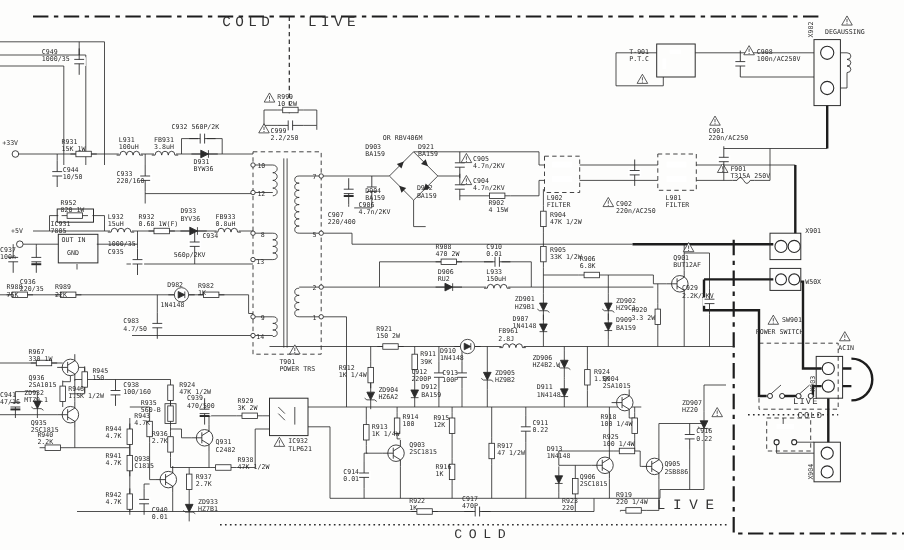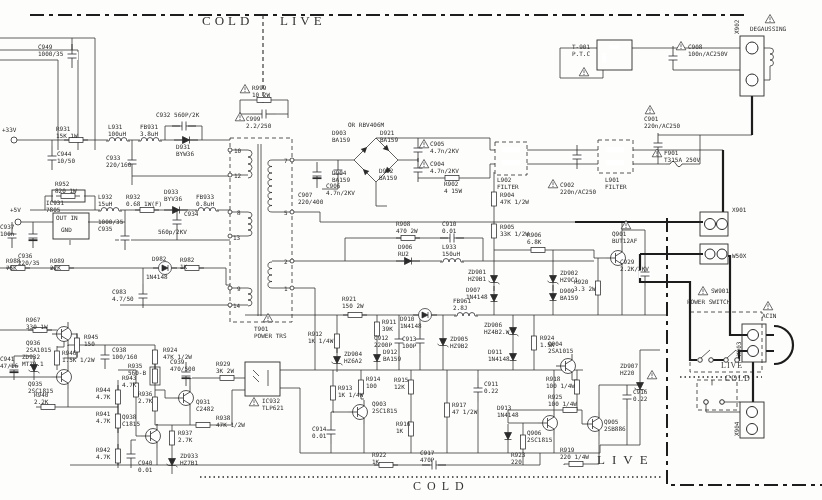--- a/index.html
+++ b/index.html
@@ -1,19 +1,19 @@
 <!DOCTYPE html>
 <html><head>
 <meta charset="utf-8">
 <style>
   html,body{margin:0;padding:0;background:#fff;}
   .stage{position:relative;width:822px;height:500px;background:#fdfdfc;overflow:hidden;
          font-family:"DejaVu Sans Mono",monospace;color:#2b2b2b;}
   .stage svg{position:absolute;left:0;top:0;}
-  .region{position:absolute;font-family:Liberation Serif, serif;color:#333;white-space:nowrap;}
+  .region{position:absolute;font-family:Liberation Mono, monospace;color:#333;white-space:nowrap;}
   .r-cold-top{left:202px;top:13px;font-size:13px;letter-spacing:4px;}
   .r-live-top{left:280px;top:13px;font-size:13px;letter-spacing:4px;}
   .r-live-big{left:597px;top:452px;font-size:13px;letter-spacing:7px;}
   .r-cold-big{left:413px;top:479px;font-size:12px;letter-spacing:6px;}
   .r-live-sm{left:721px;top:361px;font-size:8px;letter-spacing:1px;}
   .r-cold-sm{left:725px;top:374px;font-size:8px;letter-spacing:1px;}
   
   .w{stroke:#2b2b2b;stroke-width:.75;fill:none;}
   .hw{stroke:#1d1d1d;stroke-width:2.2;fill:none;}
   .bd{stroke:#1d1d1d;stroke-width:2;fill:none;stroke-dasharray:14 5 4 5;}

